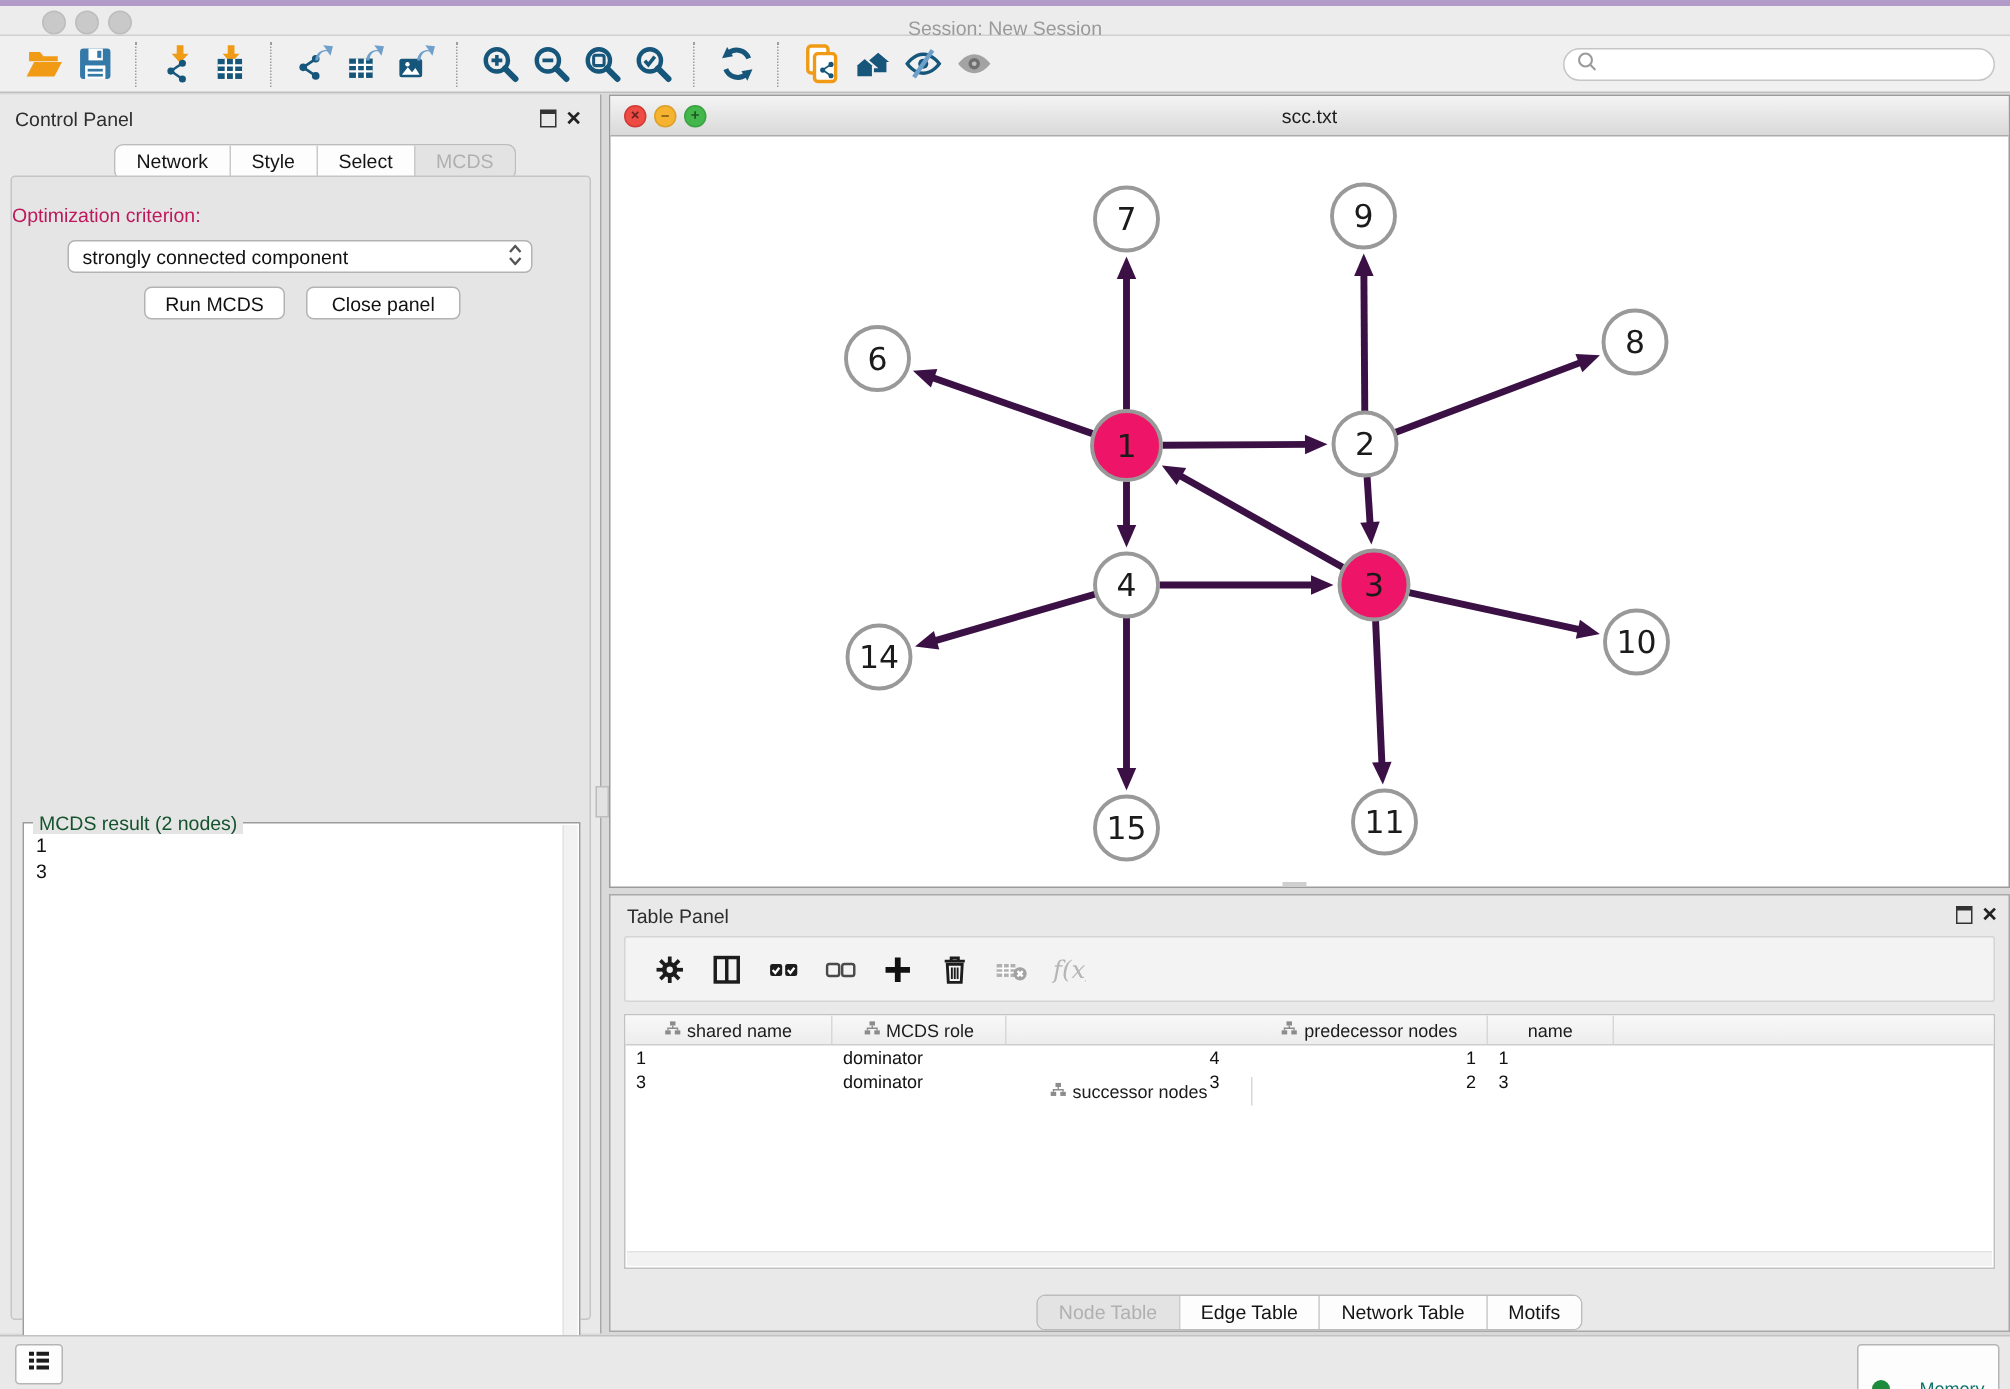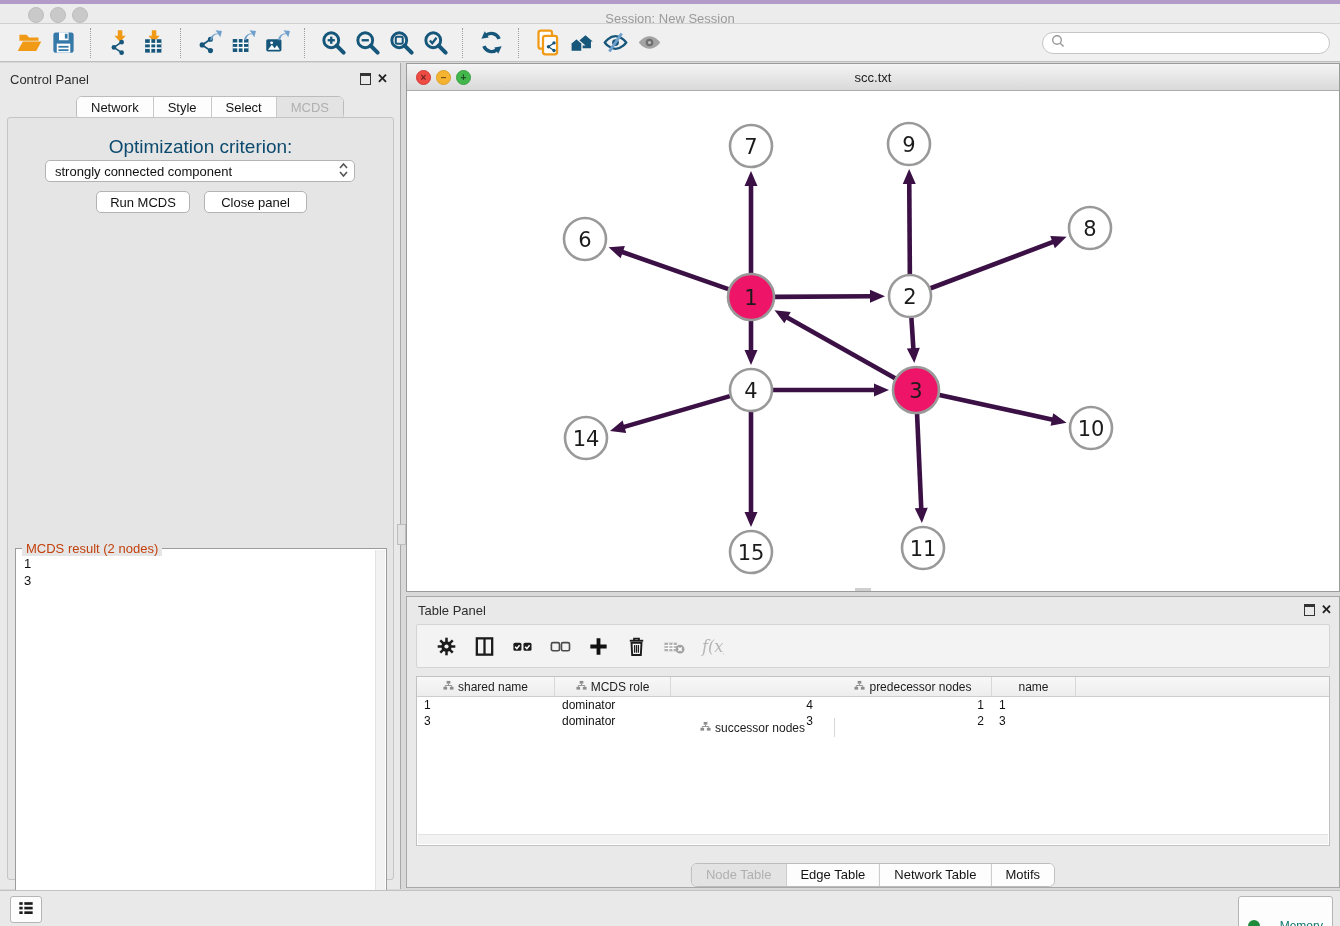--- a/index.html
+++ b/index.html
@@ -37,31 +37,31 @@
   .float-ico{position:absolute;width:9px;height:8px;border:1.5px solid #333;border-top-width:3px}
   .close-ico{position:absolute;font-size:13px;font-weight:bold;color:#222;line-height:12px}
   #cp-tabs{left:76px;top:33px;height:22px;display:flex;border:1px solid #bcbcbc;
            border-radius:6px;overflow:hidden;background:#fff}
   .seg{font-size:13px;color:#141414;padding:3px 14px 0 14px;background:#fdfdfd;
        border-left:1px solid #c9c9c9;text-align:right}
   .seg:first-child{border-left:none}
   .seg.active{background:#e3e3e3;color:#b0b0b0}
   #cp-content{left:7px;top:54px;width:385px;height:761px;background:#e5e5e5;
               border:1px solid #c5c5c5;border-radius:3px}
-  #opt-label{left:0;top:18px;width:385px;text-align:center;font-size:19px;color:#0c4a6e}
+  #opt-label{left:0;top:18px;width:385px;text-align:left;font-size:13px;color:#be185d}
   #criterion-select{left:37px;top:42px;width:310px;height:22px;background:#fff;
                     border:1px solid #b3b3b3;border-radius:5px;display:flex;
                     align-items:center;padding-left:9px;box-sizing:border-box;font-size:13px;color:#111}
   #criterion-select .spin{margin-left:auto;margin-right:6px}
   .mac-btn{position:absolute;height:22px;background:#fff;border:1px solid #b3b3b3;
            border-radius:5px;font-size:13px;color:#111;display:flex;align-items:center;
            justify-content:center;box-sizing:border-box;font-family:"Liberation Sans",sans-serif}
   #result-box{left:7px;top:430px;width:370px;height:381px;background:#fff;border:1px solid #9c9c9c}
   #result-legend{position:absolute;top:-8px;left:6px;background:#e5e5e5;padding:0 4px;
-                 font-size:13px;color:#c2410c}
+                 font-size:13px;color:#14532d}
   #result-lines{position:absolute;left:8px;top:6px;font-size:13px;color:#111;line-height:17px}
   #result-scroll{position:absolute;right:1px;top:1px;bottom:1px;width:9px;background:#f2f2f2;
                  border-left:1px solid #e3e3e3}
   #cp-splitter{left:397px;top:461px;width:7px;height:19px;background:#e2e2e2;
                border:1px solid #bdbdbd}
 
   
   #network-window{left:406px;top:63px;width:934px;height:529px;background:#fff;
                   border:1px solid #9b9b9b;box-sizing:border-box}
   #net-titlebar{left:0;top:0;width:932px;height:26px;

